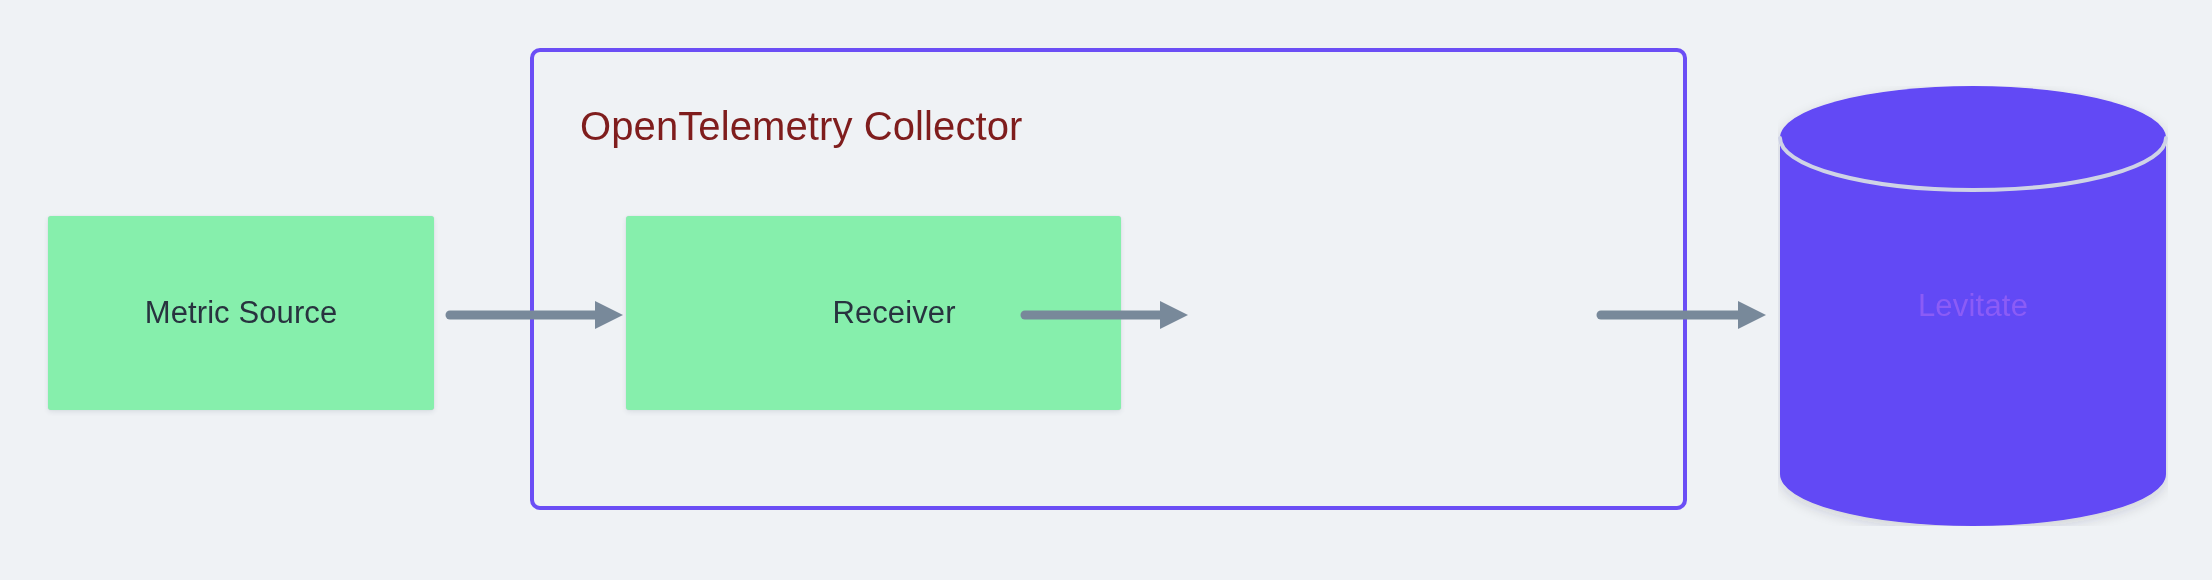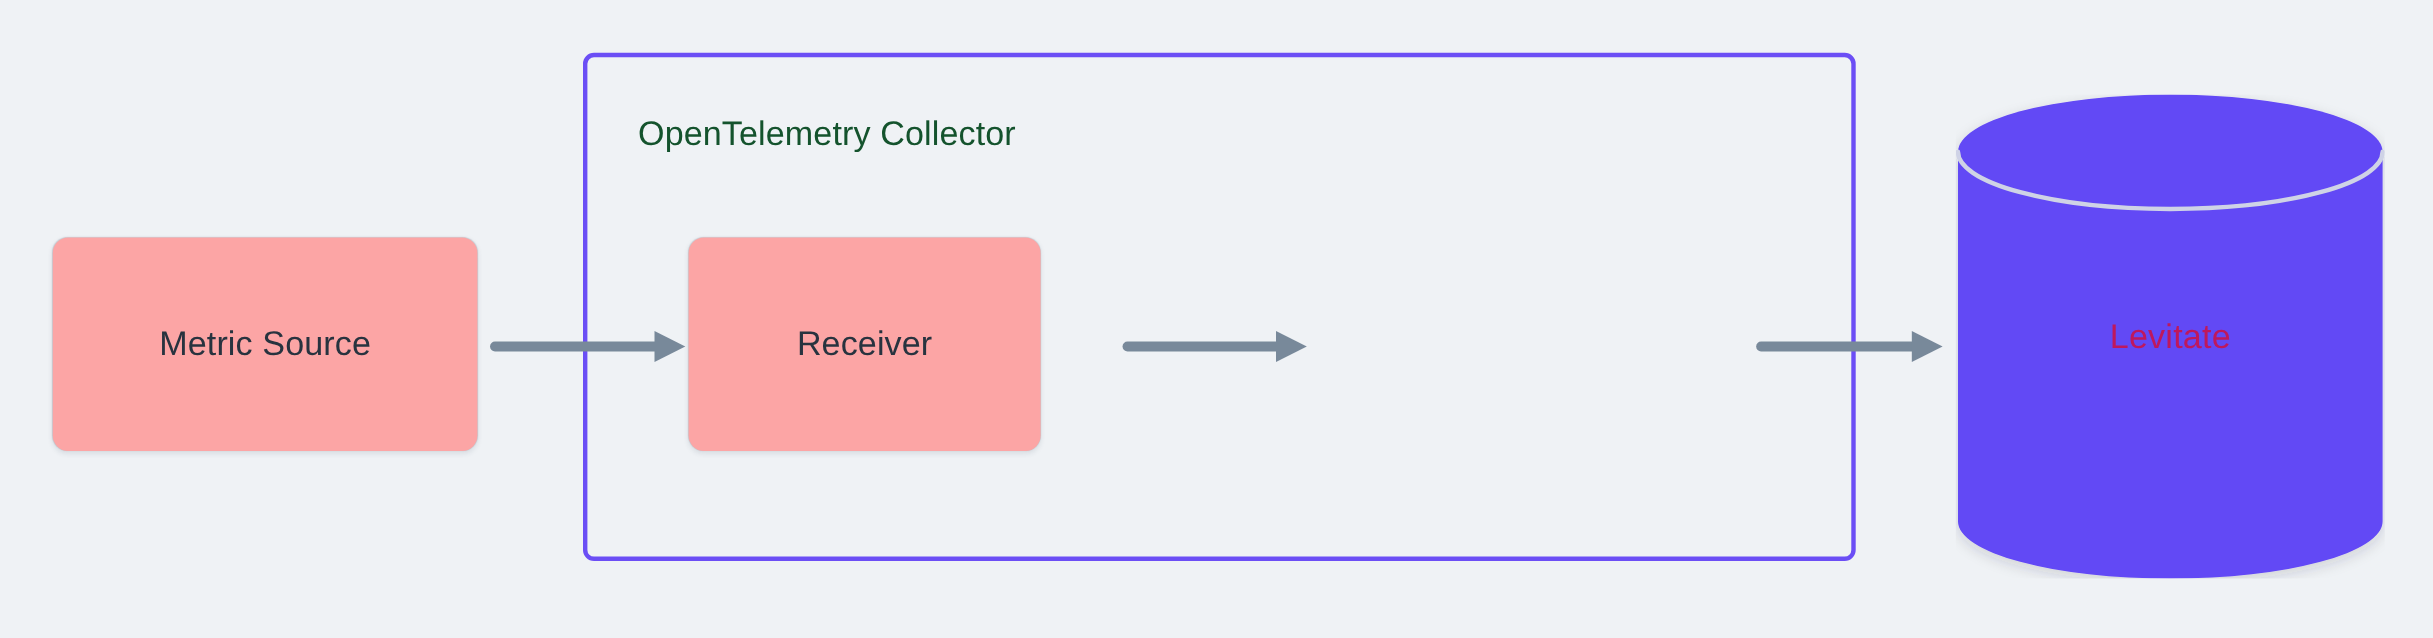--- a/index.html
+++ b/index.html
@@ -14,22 +14,22 @@
     position: relative;
     width: 2212px;
     height: 580px;
     background: #eff2f5;
     overflow: hidden;
   }
 
   
   .node-box {
     position: absolute;
-    background: #fca5a5;
-    border-radius: 14px;
+    background: #86efac;
+    border-radius: 3px;
     box-shadow: 0 2px 5px rgba(40, 55, 75, 0.10),
                 0 0 1px rgba(40, 55, 75, 0.18);
     display: flex;
     align-items: center;
     justify-content: center;
   }
   .node-label {
     font-size: 31px;
     color: #28333f;
     letter-spacing: 0.1px;
@@ -39,42 +39,42 @@
   
   #collector-frame {
     position: absolute;
     border: 4px solid #6b4ef5;
     border-radius: 10px;
     background: transparent;
     box-sizing: border-box;
   }
   #collector-title {
     position: absolute;
-    font-size: 31px;
-    color: #14532d;
+    font-size: 40px;
+    color: #7f1d1d;
     white-space: nowrap;
     letter-spacing: 0.1px;
   }
 
   
   .arrow {
     position: absolute;
     height: 40px;
   }
   .arrow svg { display: block; overflow: visible; }
 
   
   #levitate-cylinder {
     position: absolute;
   }
   #levitate-cylinder svg { display: block; }
   #levitate-label {
     position: absolute;
     font-size: 31px;
-    color: #be185d;
+    color: #8b5cf6;
     white-space: nowrap;
     letter-spacing: 0.2px;
   }
 </style>
 </head>
 <body>
 
 <div id="canvas">
 
   <div id="collector-frame" style="left:530px; top:48px; width:1157px; height:462px;"></div>
@@ -85,21 +85,21 @@
     <span class="node-label">Metric Source</span>
   </div>
 
   <div class="arrow" style="left:447px; top:295px; width:180px; height:40px;">
     <svg width="180" height="40" viewBox="0 0 180 40" aria-hidden="true">
       <line x1="3" y1="20" x2="152" y2="20" stroke="#78899a" stroke-width="9" stroke-linecap="round"></line>
       <polygon points="148,6 176,20 148,34" fill="#78899a"></polygon>
     </svg>
   </div>
 
-  <div class="node-box" style="left:626px; top:216px; width:320px; height:194px;">
+  <div class="node-box" style="left:626px; top:216px; width:454px; height:194px;padding-left:41px;">
     <span class="node-label">Receiver</span>
   </div>
 
   <div class="arrow" style="left:1022px; top:295px; width:170px; height:40px;">
     <svg width="170" height="40" viewBox="0 0 170 40" aria-hidden="true">
       <line x1="3" y1="20" x2="142" y2="20" stroke="#78899a" stroke-width="9" stroke-linecap="round"></line>
       <polygon points="138,6 166,20 138,34" fill="#78899a"></polygon>
     </svg>
   </div>
 

